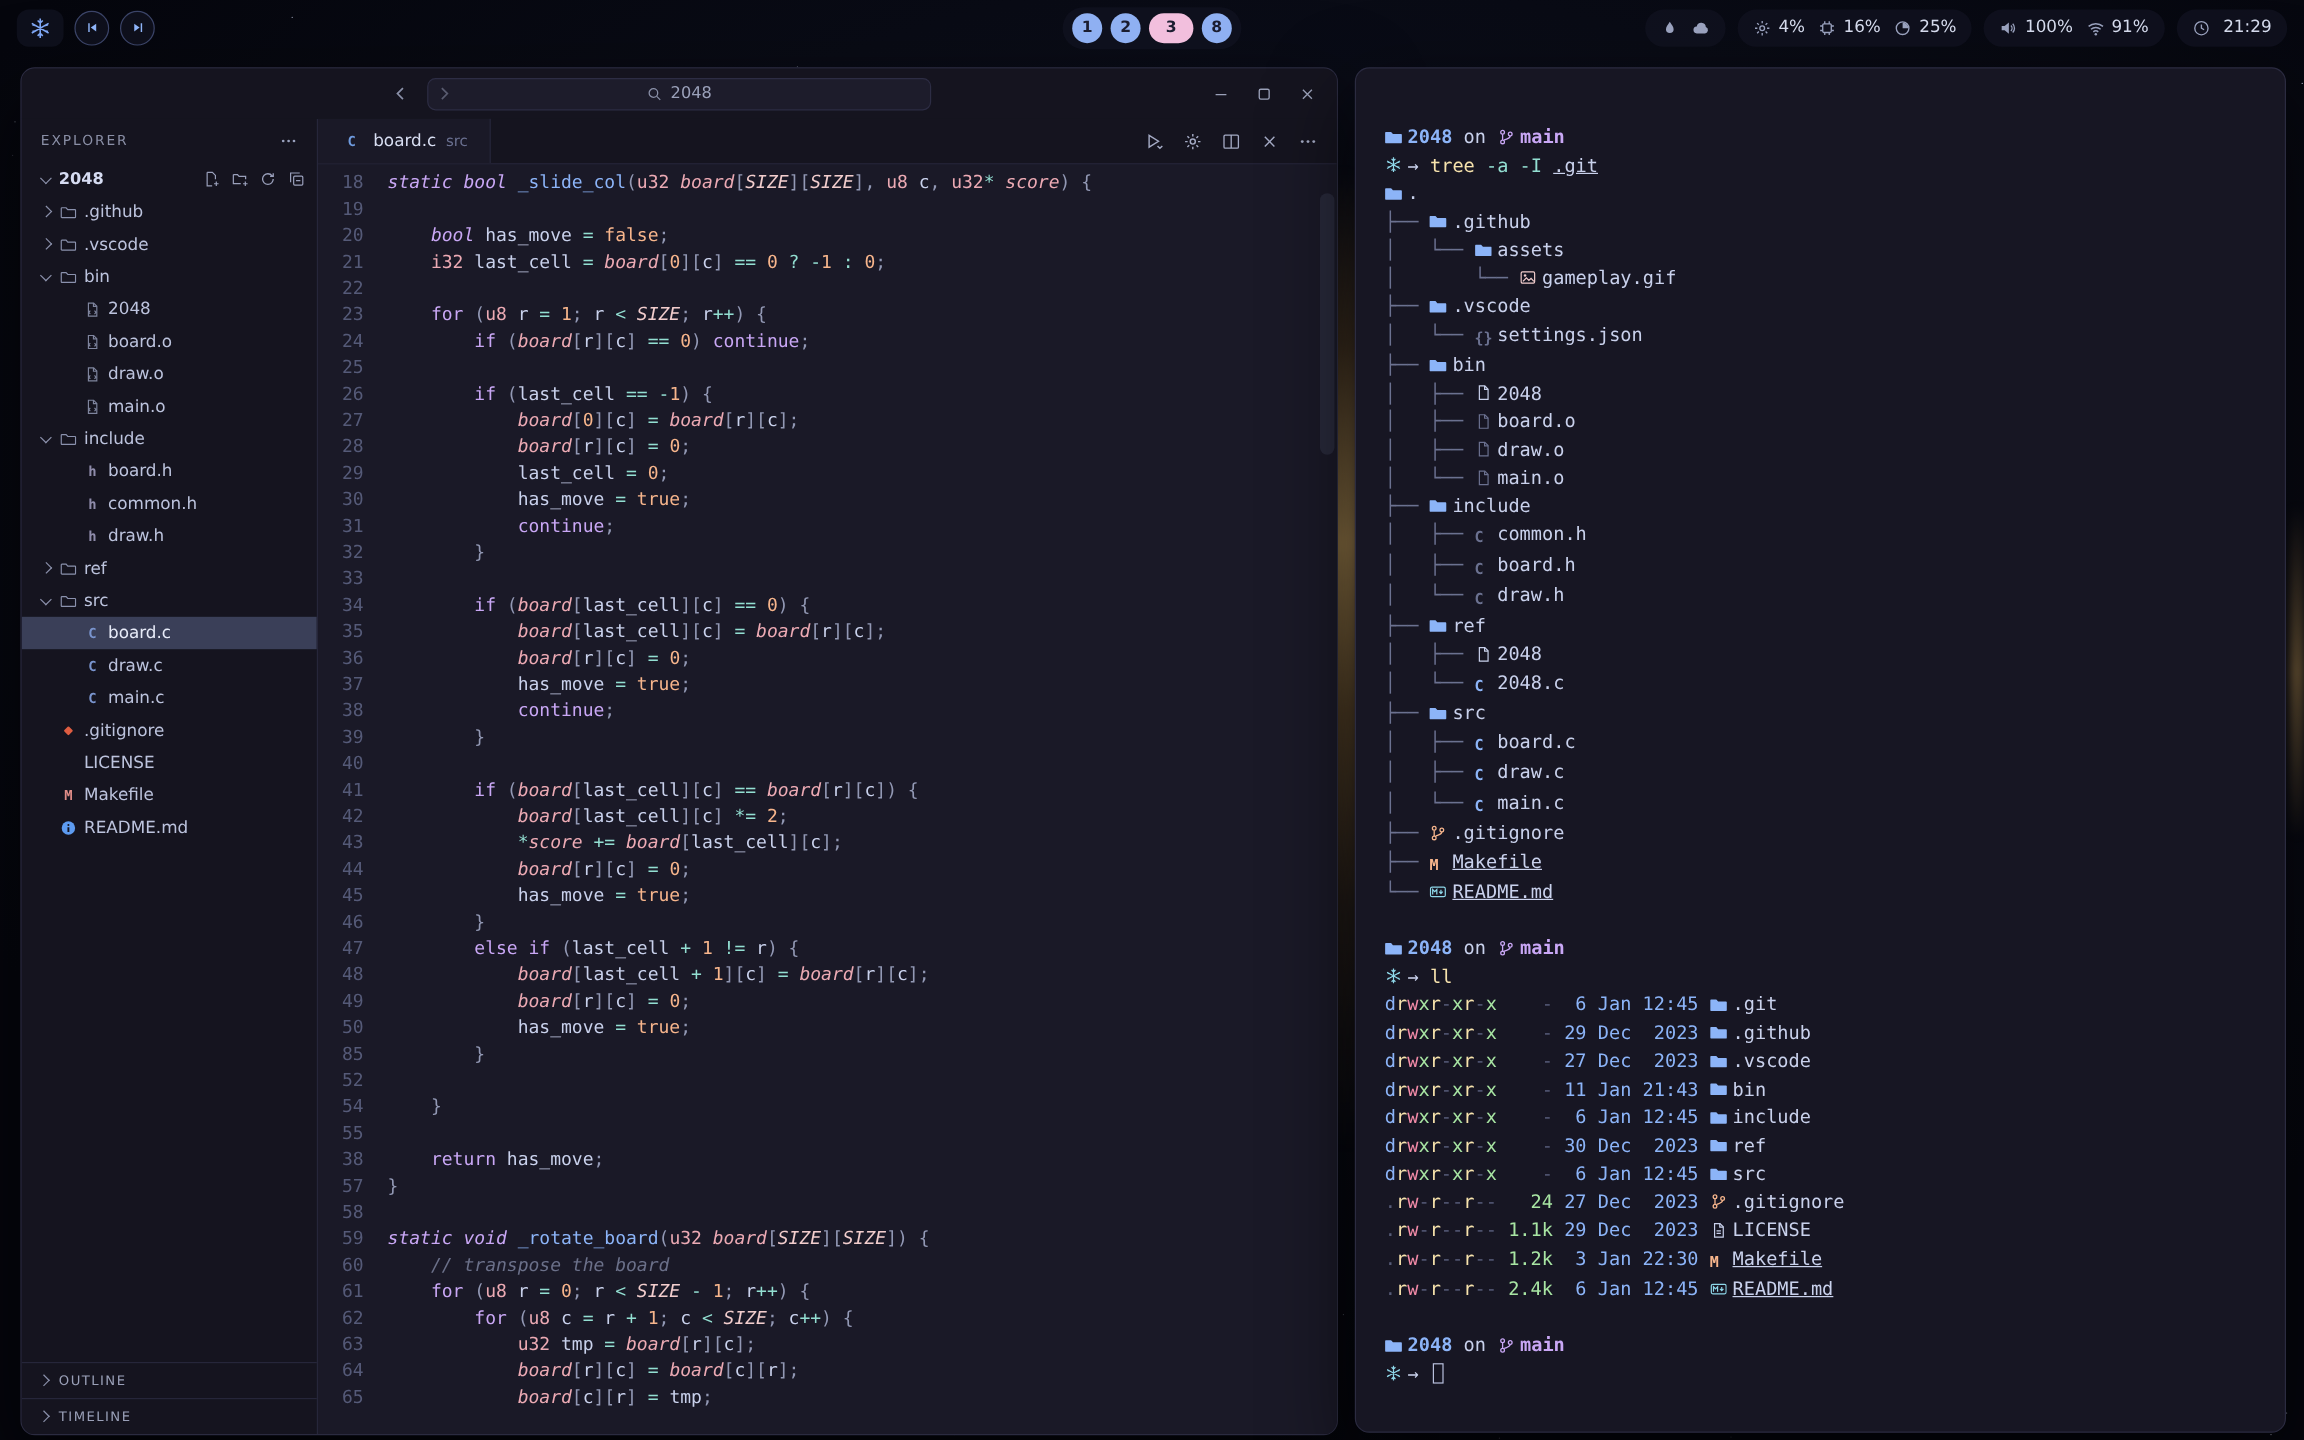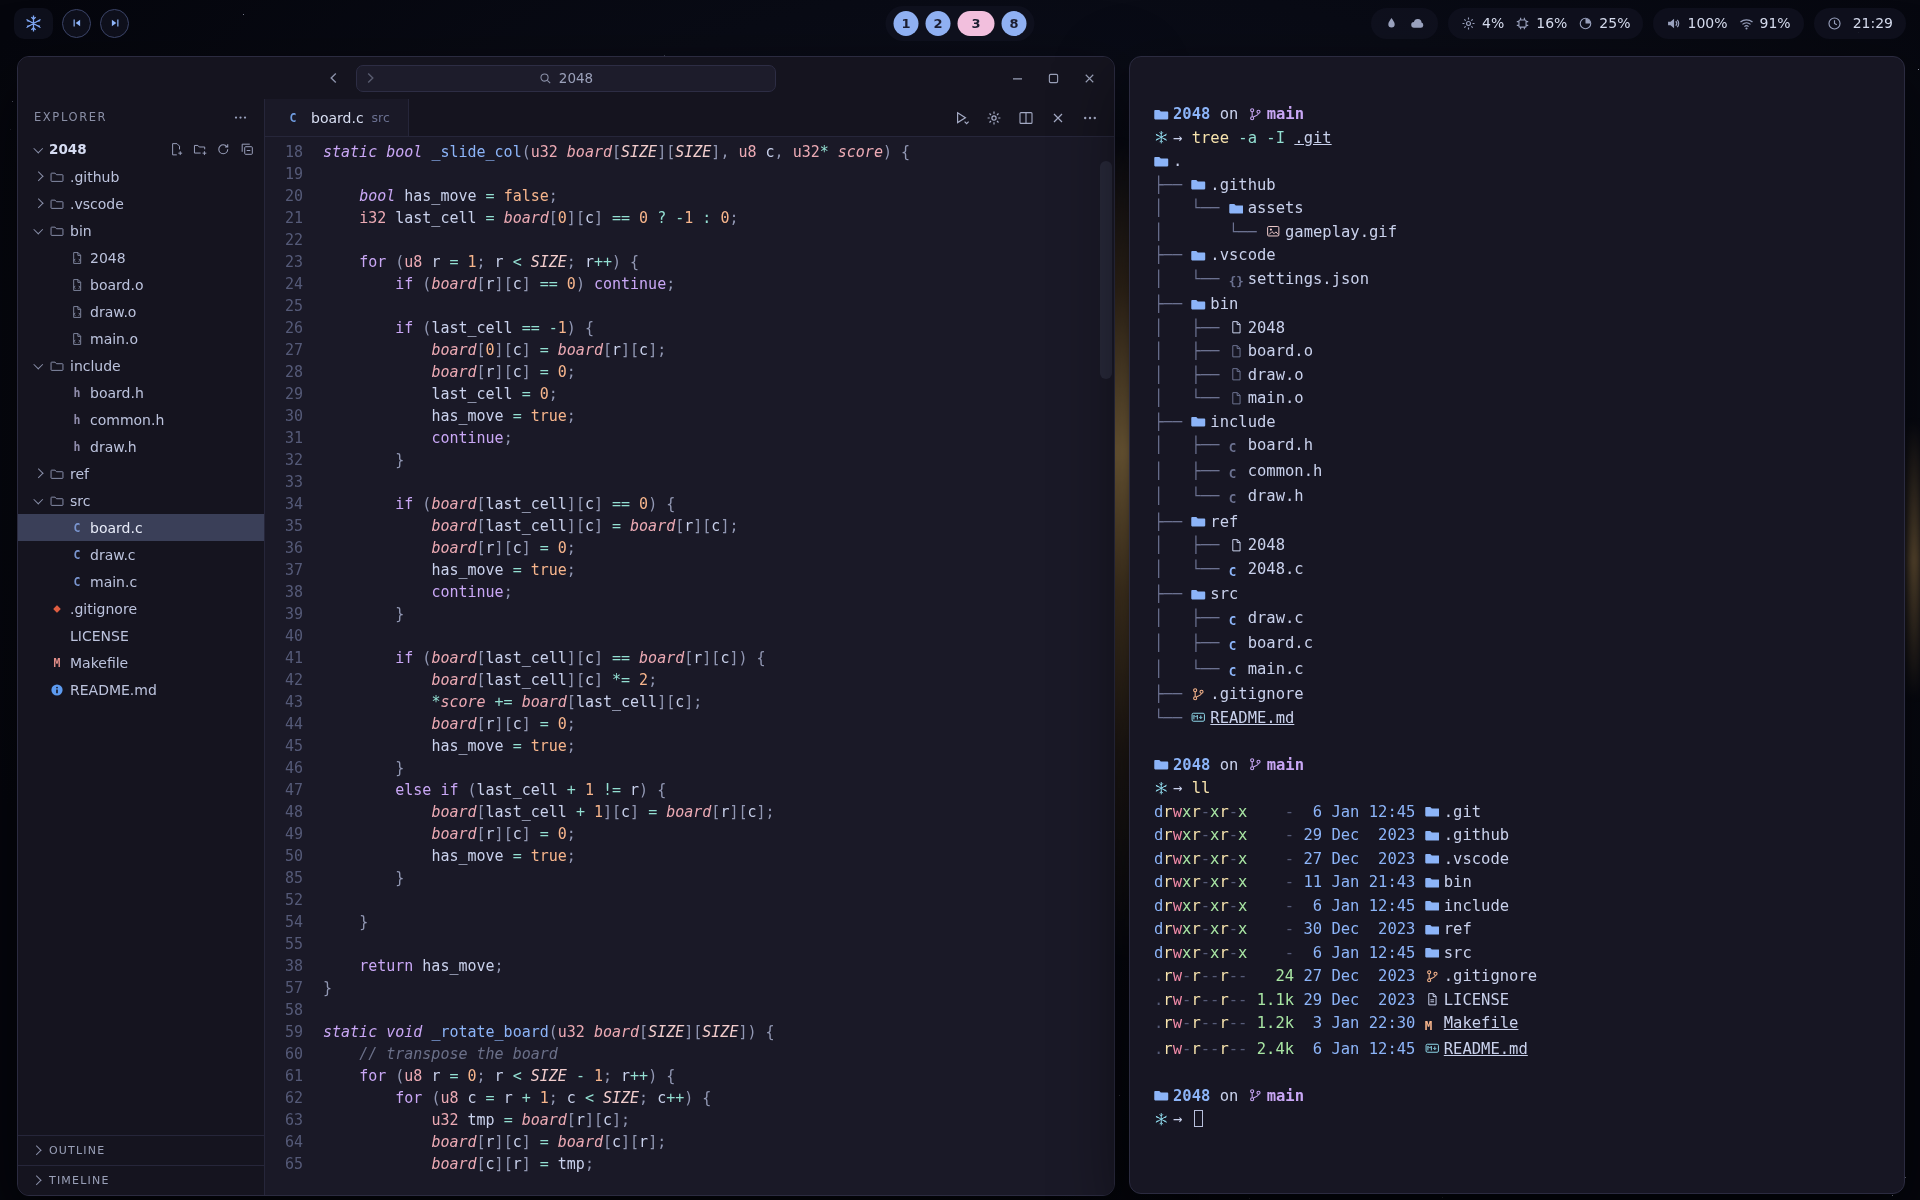--- a/index.html
+++ b/index.html
@@ -795,43 +795,44 @@
             <path d="M4.2 1.8h5l3 3v9.4H4.2z" fill="none" stroke="currentColor" stroke-width="1.1"></path>
             <path d="M9 1.8v3.2h3.2" fill="none" stroke="currentColor" stroke-width="1.1"></path>
           </svg></span><span class="fg">draw.o</span></div>
       <div class="trow"><span class="gray">│   └── </span><span class="tic gray"><svg viewBox="0 0 16 16">
             <path d="M4.2 1.8h5l3 3v9.4H4.2z" fill="none" stroke="currentColor" stroke-width="1.1"></path>
             <path d="M9 1.8v3.2h3.2" fill="none" stroke="currentColor" stroke-width="1.1"></path>
           </svg></span><span class="fg">main.o</span></div>
       <div class="trow"><span class="gray">├── </span><span class="tic blue"><svg viewBox="0 0 16 16">
             <path d="M1.2 3.2h4.6l1.7 1.9h7.3c.5 0 .9.4.9.9v6.8c0 .5-.4.9-.9.9H1.2c-.5 0-.9-.4-.9-.9V4.1c0-.5.4-.9.9-.9z" fill="currentColor"></path>
           </svg></span><span class="fg">include</span></div>
+      <div class="trow"><span class="gray">│   ├── </span><span class="tic gray txtic">C</span><span class="fg">common.h</span></div>
       <div class="trow"><span class="gray">│   ├── </span><span class="tic gray txtic">C</span><span class="fg">board.h</span></div>
-      <div class="trow"><span class="gray">│   ├── </span><span class="tic gray txtic">C</span><span class="fg">common.h</span></div>
       <div class="trow"><span class="gray">│   └── </span><span class="tic gray txtic">C</span><span class="fg">draw.h</span></div>
       <div class="trow"><span class="gray">├── </span><span class="tic blue"><svg viewBox="0 0 16 16">
             <path d="M1.2 3.2h4.6l1.7 1.9h7.3c.5 0 .9.4.9.9v6.8c0 .5-.4.9-.9.9H1.2c-.5 0-.9-.4-.9-.9V4.1c0-.5.4-.9.9-.9z" fill="currentColor"></path>
           </svg></span><span class="fg">ref</span></div>
       <div class="trow"><span class="gray">│   ├── </span><span class="tic fg"><svg viewBox="0 0 16 16">
             <path d="M4.2 1.8h5l3 3v9.4H4.2z" fill="none" stroke="currentColor" stroke-width="1.1"></path>
             <path d="M9 1.8v3.2h3.2" fill="none" stroke="currentColor" stroke-width="1.1"></path>
           </svg></span><span class="fg">2048</span></div>
       <div class="trow"><span class="gray">│   └── </span><span class="tic blue txtic">C</span><span class="fg">2048.c</span></div>
       <div class="trow"><span class="gray">├── </span><span class="tic blue"><svg viewBox="0 0 16 16">
             <path d="M1.2 3.2h4.6l1.7 1.9h7.3c.5 0 .9.4.9.9v6.8c0 .5-.4.9-.9.9H1.2c-.5 0-.9-.4-.9-.9V4.1c0-.5.4-.9.9-.9z" fill="currentColor"></path>
           </svg></span><span class="fg">src</span></div>
+      <div class="trow"><span class="gray">│   ├── </span><span class="tic blue txtic">C</span><span class="fg">board.c</span></div>
       <div class="trow"><span class="gray">│   ├── </span><span class="tic blue txtic">C</span><span class="fg">draw.c</span></div>
-      <div class="trow"><span class="gray">│   ├── </span><span class="tic blue txtic">C</span><span class="fg">board.c</span></div>
       <div class="trow"><span class="gray">│   └── </span><span class="tic blue txtic">C</span><span class="fg">main.c</span></div>
       <div class="trow"><span class="gray">├── </span><span class="tic peach"><svg viewBox="0 0 16 16">
             <circle cx="4.6" cy="3.6" r="1.7" fill="none" stroke="currentColor" stroke-width="1.2"></circle>
             <circle cx="4.6" cy="12.4" r="1.7" fill="none" stroke="currentColor" stroke-width="1.2"></circle>
             <circle cx="11.6" cy="5.2" r="1.7" fill="none" stroke="currentColor" stroke-width="1.2"></circle>
             <path d="M4.6 5.3v5.4M11.6 6.9c-.2 2.8-3.6 2.6-5.6 3.9" fill="none" stroke="currentColor" stroke-width="1.2"></path>
           </svg></span><span class="fg">.gitignore</span></div>
+      <div class="trow"><span class="gray">├── </span><span class="tic peach txtic">M</span><span class="fg u">Makefile</span></div>
       <div class="trow"><span class="gray">└── </span><span class="tic sky"><svg viewBox="0 0 16 16">
             <rect x="1.2" y="3.6" width="13.6" height="8.8" rx="1.4" fill="none" stroke="currentColor" stroke-width="1.1"></rect>
             <path d="M3.2 10.4V5.8l1.9 2 1.9-2v4.6M10.8 6v3.2M9.2 7.8l1.6 1.7 1.6-1.7" fill="none" stroke="currentColor" stroke-width="1.1"></path>
           </svg></span><span class="fg u">README.md</span></div>
       <div class="trow">&nbsp;</div>
       <div class="trow"><span class="tic blue"><svg viewBox="0 0 16 16">
             <path d="M1.2 3.2h4.6l1.7 1.9h7.3c.5 0 .9.4.9.9v6.8c0 .5-.4.9-.9.9H1.2c-.5 0-.9-.4-.9-.9V4.1c0-.5.4-.9.9-.9z" fill="currentColor"></path>
           </svg></span><span class="blue bold">2048</span><span class="fg"> on </span><span class="tic mauve"><svg viewBox="0 0 16 16">
             <circle cx="4.6" cy="3.6" r="1.7" fill="none" stroke="currentColor" stroke-width="1.2"></circle>
             <circle cx="4.6" cy="12.4" r="1.7" fill="none" stroke="currentColor" stroke-width="1.2"></circle>

